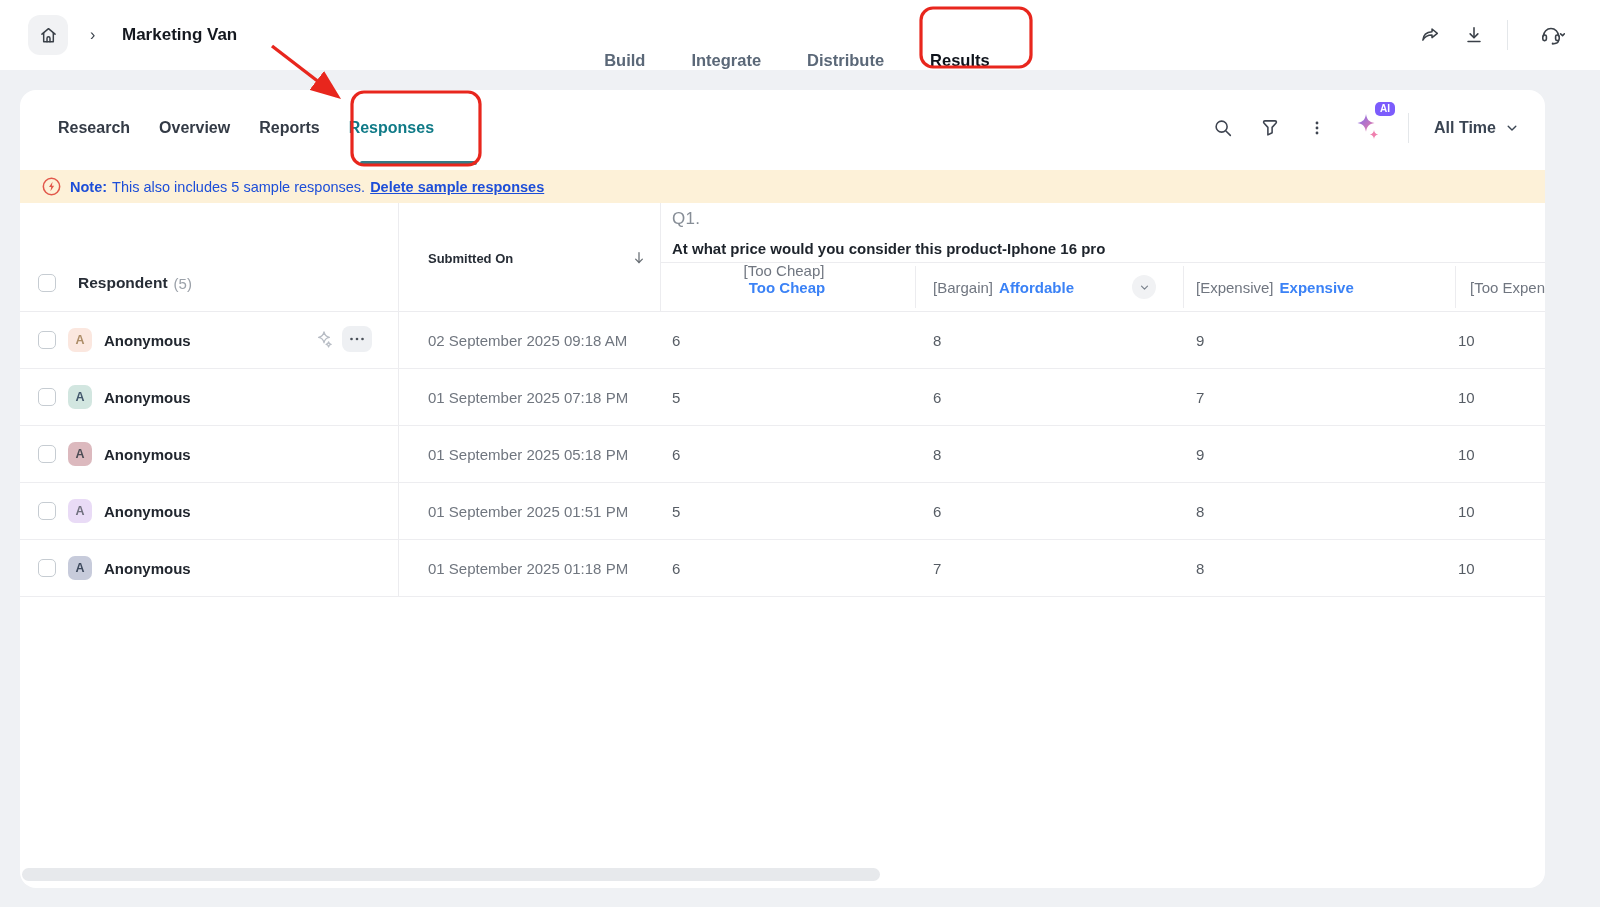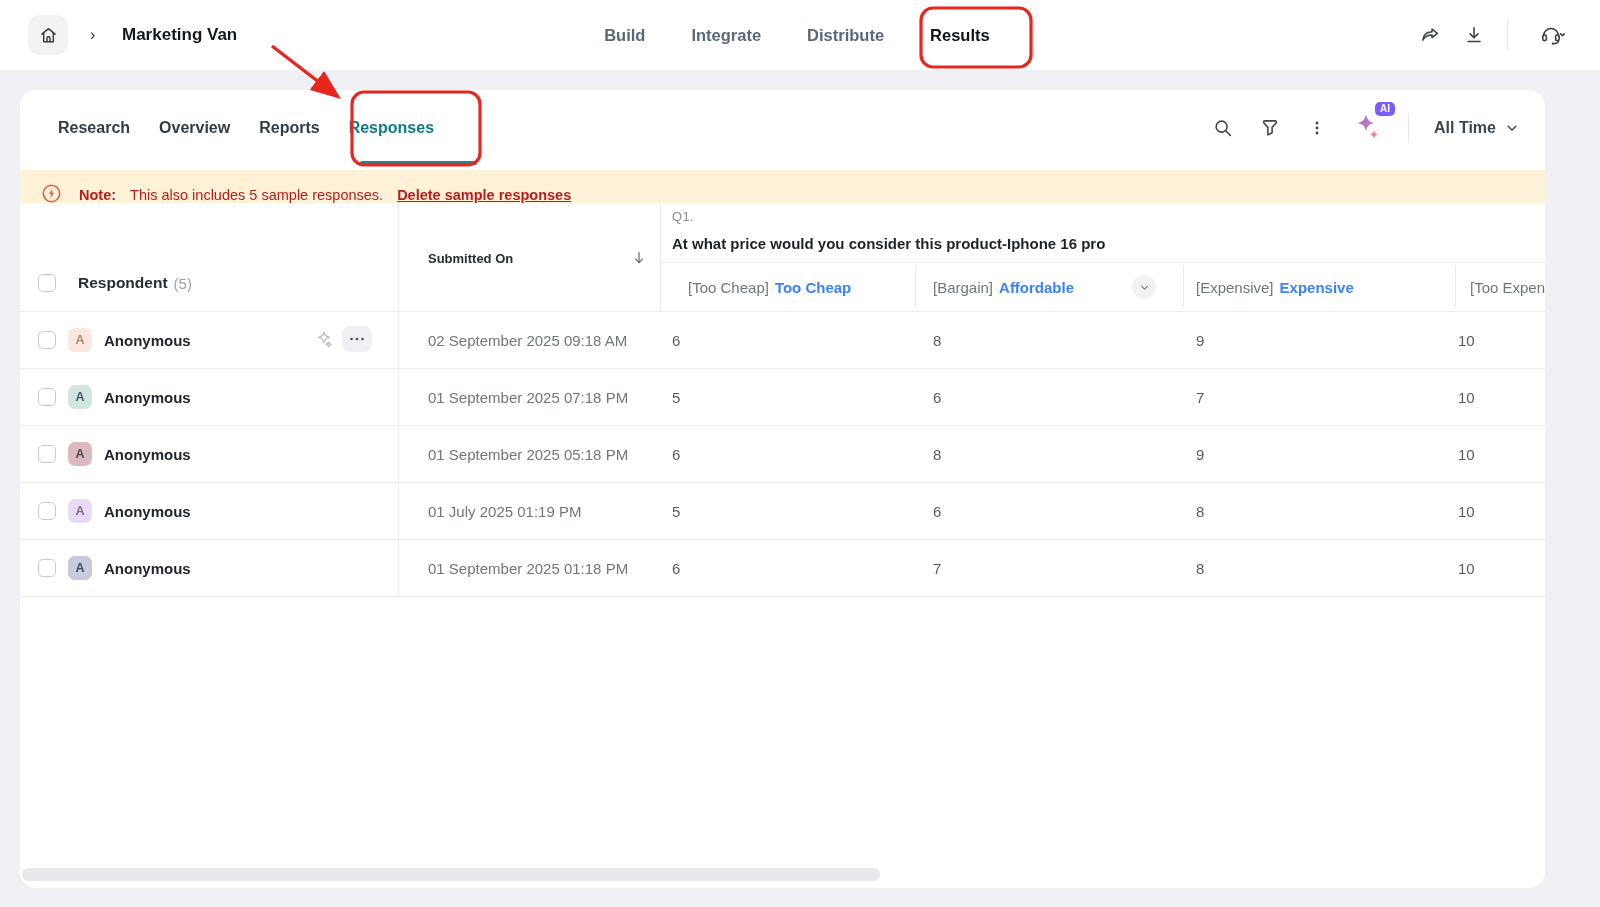--- a/index.html
+++ b/index.html
@@ -9,21 +9,21 @@
   
   #topbar { position:absolute; left:0; top:0; width:1600px; height:70px; background:#fff; }
   #home-btn { position:absolute; left:28px; top:15px; width:40px; height:40px;
               background:#f1f2f4; border-radius:12px; display:flex; align-items:center;
               justify-content:center; cursor:pointer; }
   #crumb-sep { position:absolute; left:90px; top:0; height:70px; line-height:70px;
                font-size:16px; color:#3c434d; }
   #doc-title { position:absolute; left:122px; top:0; height:70px; line-height:70px;
                font-size:17px; font-weight:600; color:#14181f; }
   #topnav { position:absolute; left:50%; top:0; transform:translateX(-50.8%); height:70px;
-            display:flex; align-items:center; gap:46px; }
+            display:flex; align-items:flex-end; gap:46px; }
   .topnav-item { font-size:16.5px; font-weight:600; color:#5b6878; cursor:pointer; white-space:nowrap; }
   .topnav-item.active { color:#0e131b; font-weight:700; }
   #topbar-actions { position:absolute; right:26px; top:0; height:70px; display:flex;
                     align-items:center; gap:22px; }
   .tb-icon { width:22px; height:22px; display:flex; align-items:center; justify-content:center; cursor:pointer; }
   .vdiv { width:1px; height:30px; background:#e4e7ea; }
 
   
   #card { position:absolute; left:20px; top:90px; width:1525px; height:798px;
           background:#fff; border-radius:16px; }
@@ -38,38 +38,38 @@
   #tab-controls { position:absolute; right:26px; top:0; height:75px; display:flex;
                   align-items:center; gap:25px; }
   #ai-wrap { position:relative; width:30px; height:30px; display:flex; align-items:center; justify-content:flex-end; cursor:pointer; }
   #ai-badge { position:absolute; top:-11px; right:-12px; background:#7c5cfc; color:#fff;
               font-size:10px; font-weight:700; padding:2px 5px; border-radius:5px; line-height:1; }
   #time-range { display:flex; align-items:center; gap:9px; cursor:pointer; }
   #time-range-label { font-size:16px; font-weight:700; color:#3b4553; }
 
   
   #note-banner { position:absolute; left:0; top:80px; width:100%; height:33px;
-                 background:#fdf1d8; display:flex; align-items:flex-end; padding-left:22px;
-                 font-size:14.5px; color:#b91c1c;gap:9px; }
+                 background:#fdf1d8; display:flex; align-items:center; padding-left:22px;
+                 font-size:14.5px; color:#1d4ed8; }
   #note-icon { margin-right:9px; display:flex; }
   #note-label { font-weight:700; margin-right:5px; }
   #note-link { text-decoration:underline; font-weight:600; margin-left:5px; cursor:pointer; }
 
   
   #thead { position:absolute; left:0; top:113px; width:100%; height:109px; }
   .cb { width:18px; height:18px; border:1.5px solid #c6ccd2; border-radius:5px;
         background:#fff; cursor:pointer; }
   #col-respondent { position:absolute; left:18px; top:46px; display:flex; align-items:center; gap:22px;margin-top:25px; }
   #respondent-label { font-size:15.5px; font-weight:600; color:#272d36; }
   #respondent-count { font-size:15px; color:#9ba1a9; font-weight:400; margin-left:-16px; }
   #col-submitted { position:absolute; left:408px; top:46px; width:220px; display:flex;
                    align-items:center; justify-content:space-between; }
   #submitted-label { font-size:13px; font-weight:700; color:#272d36; }
   #q1-block { position:absolute; left:652px; top:6px; }
-  #q1-number { font-size:13px; color:#868d96; letter-spacing:.3px; }
+  #q1-number { font-size:17px; color:#868d96; letter-spacing:.3px; }
   #q1-text { font-size:15px; font-weight:600; color:#1d232b; margin-top:11px; white-space:nowrap; }
   .hline { position:absolute; background:#ececef; height:1px; }
   .vline { position:absolute; background:#ececef; width:1px; }
   .subcol { position:absolute; top:59px; height:50px; display:flex; align-items:center;
             font-size:15px; white-space:nowrap; overflow:hidden; }
   .subcol .bracket { color:#707680; margin-right:6px; }
   .subcol .lbl { color:#3b82f6; font-weight:700; }
   #subcol-chevron-btn { width:24px; height:24px; border-radius:50%; background:#f1f2f4;
                         display:flex; align-items:center; justify-content:center; margin-left:58px; cursor:pointer; }
 
@@ -233,21 +233,21 @@
       </svg>
     </div>
 
     <div id="q1-block">
       <div id="q1-number">Q1.</div>
       <div id="q1-text">At what price would you consider this product-Iphone 16 pro</div>
     </div>
 
     <div class="hline" style="left:640px; top:59px; width:885px;"></div>
 
-    <div class="subcol" style="left:668px; width:230px;">
+    <div class="subcol" style="left:652px; width:230px;flex-direction:column;">
       <span class="bracket">[Too Cheap]</span>
       <span class="lbl">Too Cheap</span>
     </div>
     <div class="subcol" style="left:913px; width:250px;">
       <span class="bracket">[Bargain]</span>
       <span class="lbl">Affordable</span>
       <span id="subcol-chevron-btn">
         <svg class="ic" width="11" height="11" viewBox="0 0 24 24" fill="none" stroke="#7a828c" stroke-width="2.6" stroke-linecap="round" stroke-linejoin="round">
           <path d="M5.5 9 L12 15.5 L18.5 9"></path>
         </svg>
@@ -315,21 +315,21 @@
       <span class="rval v0">6</span>
       <span class="rval v1">8</span>
       <span class="rval v2">9</span>
       <span class="rval v3">10</span>
     </div>
 
     <div class="row">
       <span class="cb"></span>
       <span class="avatar" style="background: rgb(233, 219, 246); color: rgb(113, 113, 127);">A</span>
       <span class="rname">Anonymous</span>
-      <span class="rtime">01 July 2025 01:19 PM</span>
+      <span class="rtime">01 September 2025 01:51 PM</span>
       <span class="rval v0">5</span>
       <span class="rval v1">6</span>
       <span class="rval v2">8</span>
       <span class="rval v3">10</span>
     </div>
 
     <div class="row">
       <span class="cb"></span>
       <span class="avatar" style="background: rgb(199, 203, 219); color: rgb(62, 74, 94);">A</span>
       <span class="rname">Anonymous</span>

